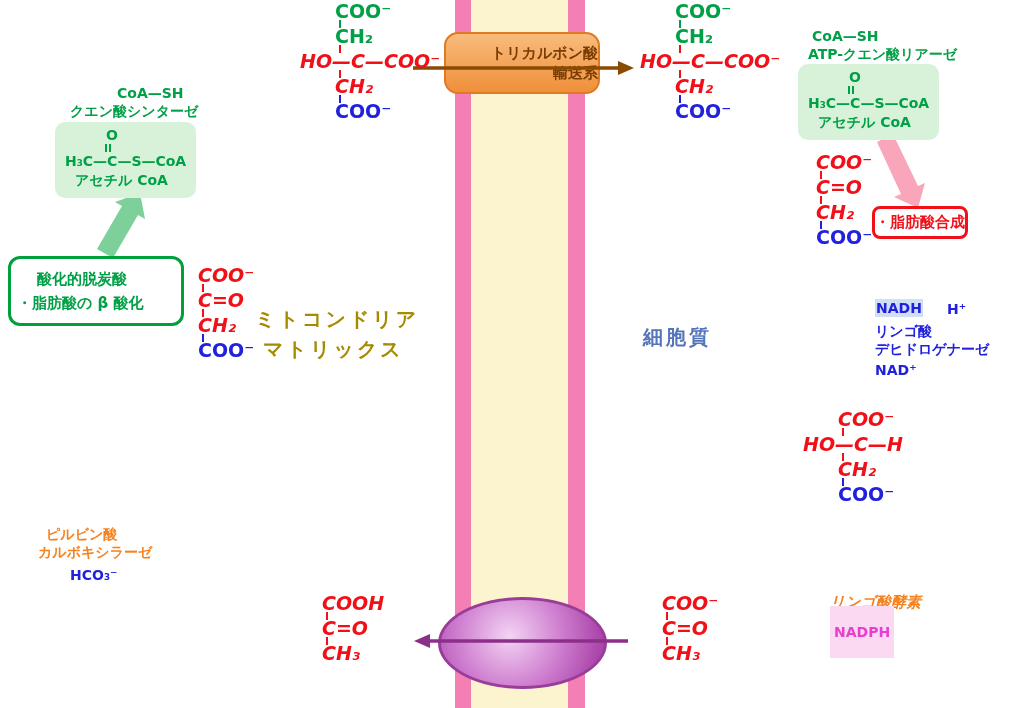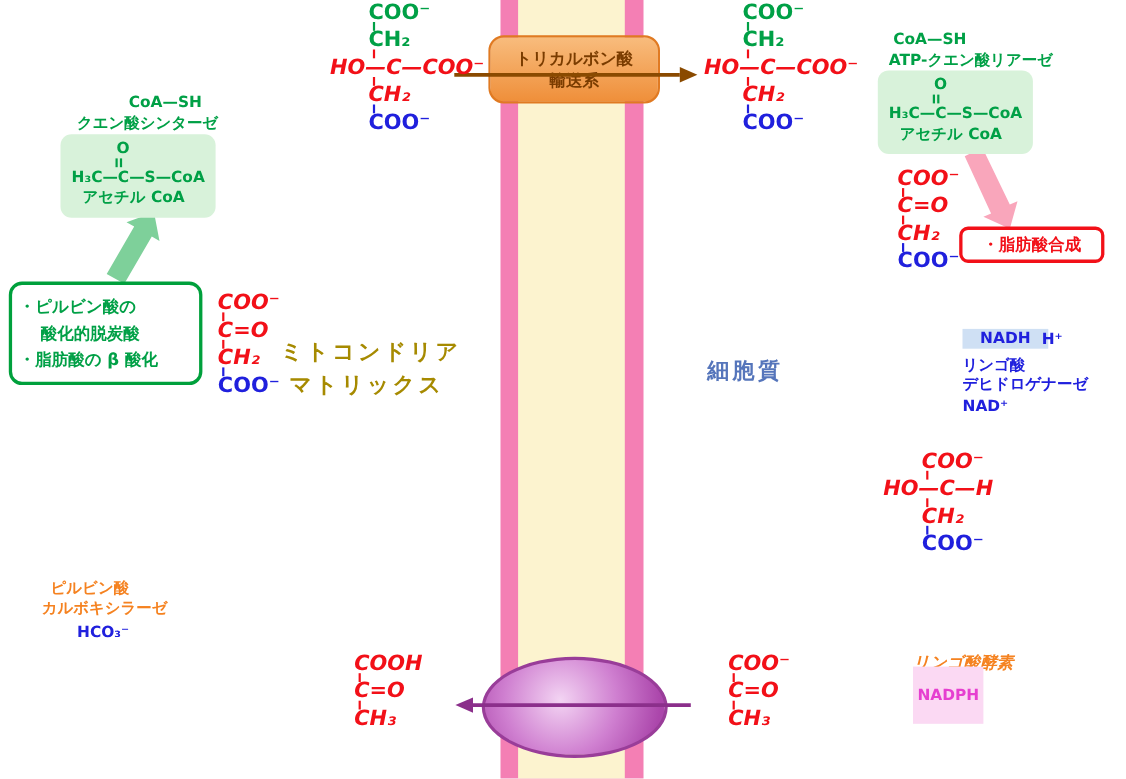--- a/index.html
+++ b/index.html
@@ -21,21 +21,21 @@
 
   
   .mem-pink{position:absolute;left:455px;top:0;width:130px;height:708px;background:var(--membrane-pink);}
   .mem-core{position:absolute;left:471px;top:0;width:97px;height:708px;background:var(--membrane-core);}
 
   
   .transporter-box{
     position:absolute;left:444px;top:32px;width:152px;height:58px;
     border-radius:14px;border:2px solid var(--transporter-border);
     background:linear-gradient(180deg,var(--transporter-orange-light),var(--transporter-orange));
-    z-index:4;display:flex;flex-direction:column;align-items:center;justify-content:center;
+    z-index:4;display:flex;flex-direction:column;align-items:flex-end;justify-content:center;
     color:var(--transporter-text);font-weight:bold;font-size:15px;line-height:20px;
   }
   .pyruvate-oval{
     position:absolute;left:438px;top:597px;width:163px;height:86px;
     border-radius:50%;border:3px solid var(--purple-border);
     background:radial-gradient(circle at 42% 42%,var(--oval-light) 0%,var(--oval-mid) 48%,var(--oval-deep) 85%);
     z-index:4;
   }
 
   
@@ -57,30 +57,30 @@
   .acetyl-box .ac-n{margin-left:10px;line-height:20px;white-space:nowrap;}
 
   
   .note-box{
     position:absolute;left:8px;top:256px;width:158px;padding:8px 6px;
     border:3px solid var(--box-green-border);border-radius:12px;z-index:6;
     color:var(--green);font-weight:bold;font-size:15px;line-height:24px;
   }
   .note-box .indent{padding-left:20px;}
   .red-box{
-    position:absolute;left:872px;top:206px;padding:4px 18px;
+    position:absolute;left:872px;top:206px;padding:4px 0;
     border:3px solid var(--red);border-radius:8px;z-index:6;
     color:var(--red);font-weight:bold;font-size:15px;white-space:nowrap;background:#fff;
   }
 
   .lbl{position:absolute;font-weight:bold;white-space:nowrap;z-index:6;}
   .f14{font-size:14px;text-align:right;}
   .f15{font-size:15px;font-style:italic;}
   .region{font-size:20px;letter-spacing:3px;}
-  .hl-nadh{background:var(--nadh-bg);padding:1px 16px;}
+  .hl-nadh{background:var(--nadh-bg);padding:1px 1px;}
   .hl-nadph{background:var(--nadph-bg);color:var(--nadph);padding:18px 4px;}
 
   svg.overlay{position:absolute;left:0;top:0;z-index:5;pointer-events:none;}
 </style>
 </head>
 <body>
 
 <div class="canvas">
 
   <div class="mem-pink"></div>
@@ -113,21 +113,20 @@
   <div class="lbl f14 c-green" style="left:70px;top:103px">クエン酸シンターゼ</div>
 
   <div class="acetyl-box" style="left:55px;top:122px">
     <div class="ac-o">O</div>
     <div class="ac-db"></div>
     <div class="ac-f">H₃C—C—S—CoA</div>
     <div class="ac-n">アセチル CoA</div>
   </div>
 
   <div class="note-box">
-    <div>・ピルビン酸の</div>
     <div class="indent">酸化的脱炭酸</div>
     <div>・脂肪酸の β 酸化</div>
   </div>
 
   <div class="mol" style="left:300px;top:4px">
     <div class="fl chain c-green">COO⁻</div>
     <div class="bond pref bg-green"></div>
     <div class="fl chain c-green">CH₂</div>
     <div class="bond pref bg-red"></div>
     <div class="fl c-red">HO—C—COO⁻</div>

